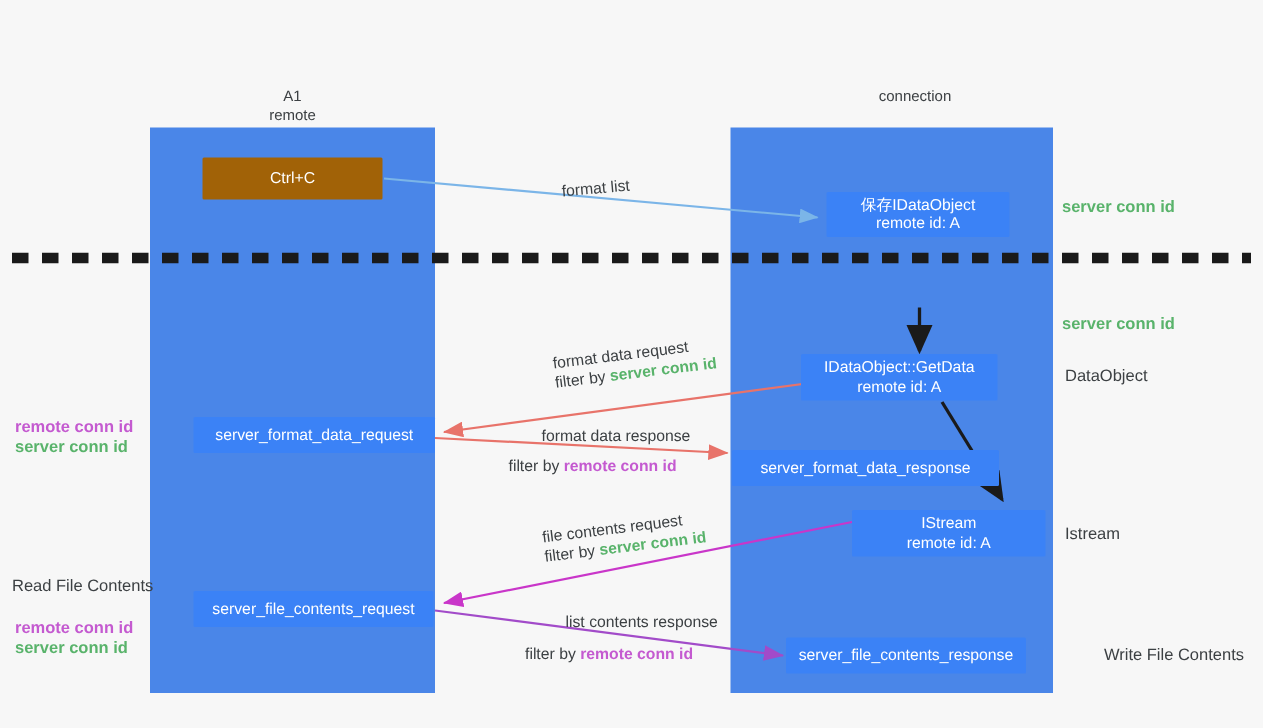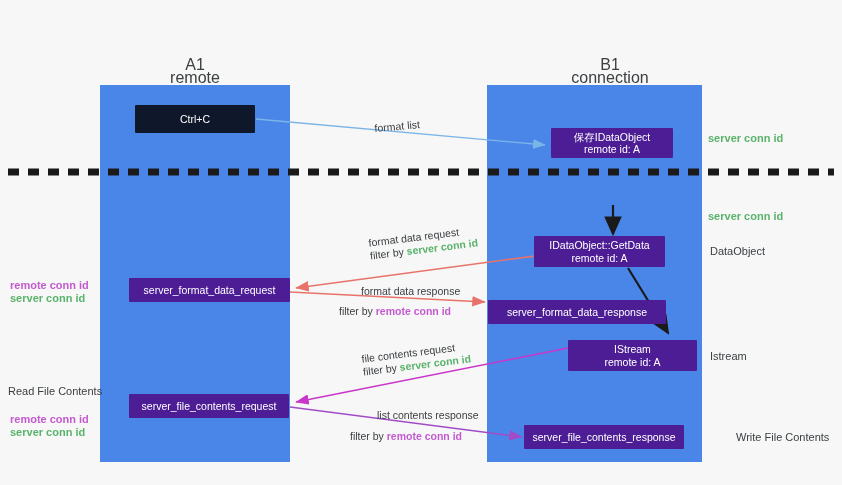--- a/index.html
+++ b/index.html
@@ -14,36 +14,36 @@
   .abs{position:absolute;}
 
   
   .title{
     left:0;top:10px;width:842px;text-align:center;
     font-size:16px;color:#3c4043;line-height:21px;
   }
 
   
   .colhead{
-    text-align:center;font-size:16px;color:#3c4043;line-height:13px;
+    text-align:center;font-size:10px;color:#3c4043;line-height:13px;
   }
 
   
   .lane{background:#4a86e8;}
 
   
   .box{
     box-sizing:border-box;
     display:flex;flex-direction:column;
     align-items:center;justify-content:center;
     color:#ffffff;font-size:10.5px;line-height:12.5px;
     text-align:center;border-radius:1px;
   }
-  .box.green{background:#0f172a;}
-  .box.orange{background:#4c1d95;}
+  .box.green{background:#a16207;}
+  .box.orange{background:#3b82f6;}
   .box .l2{display:block;}
 
   
   .slabel{font-size:11px;color:#3c4043;line-height:13px;}
   .green-txt{color:#59b36b;}
   .purple-txt{color:#c45ad0;}
 
   
   .elabel{
     font-size:10.5px;color:#3c4043;line-height:13px;white-space:nowrap;
@@ -56,21 +56,20 @@
 <body>
 
 <div id="stage">
 
 
   <div class="abs colhead" style="left:120px;top:58px;width:150px;">
     <div>A1</div>
     <div>remote</div>
   </div>
   <div class="abs colhead" style="left:530px;top:58px;width:160px;">
-    <div>B1</div>
     <div>connection</div>
   </div>
 
   <div class="abs lane" style="left:100px;top:85px;width:190px;height:377px;"></div>
   <div class="abs lane" style="left:487px;top:85px;width:215px;height:377px;"></div>
 
   <svg class="overlay">
     <defs>
       <marker id="ah-blue" markerWidth="9" markerHeight="7" refX="8.5" refY="3.5" orient="auto">
         <polygon points="0,0 9,3.5 0,7" fill="#7bb5e8"></polygon>

